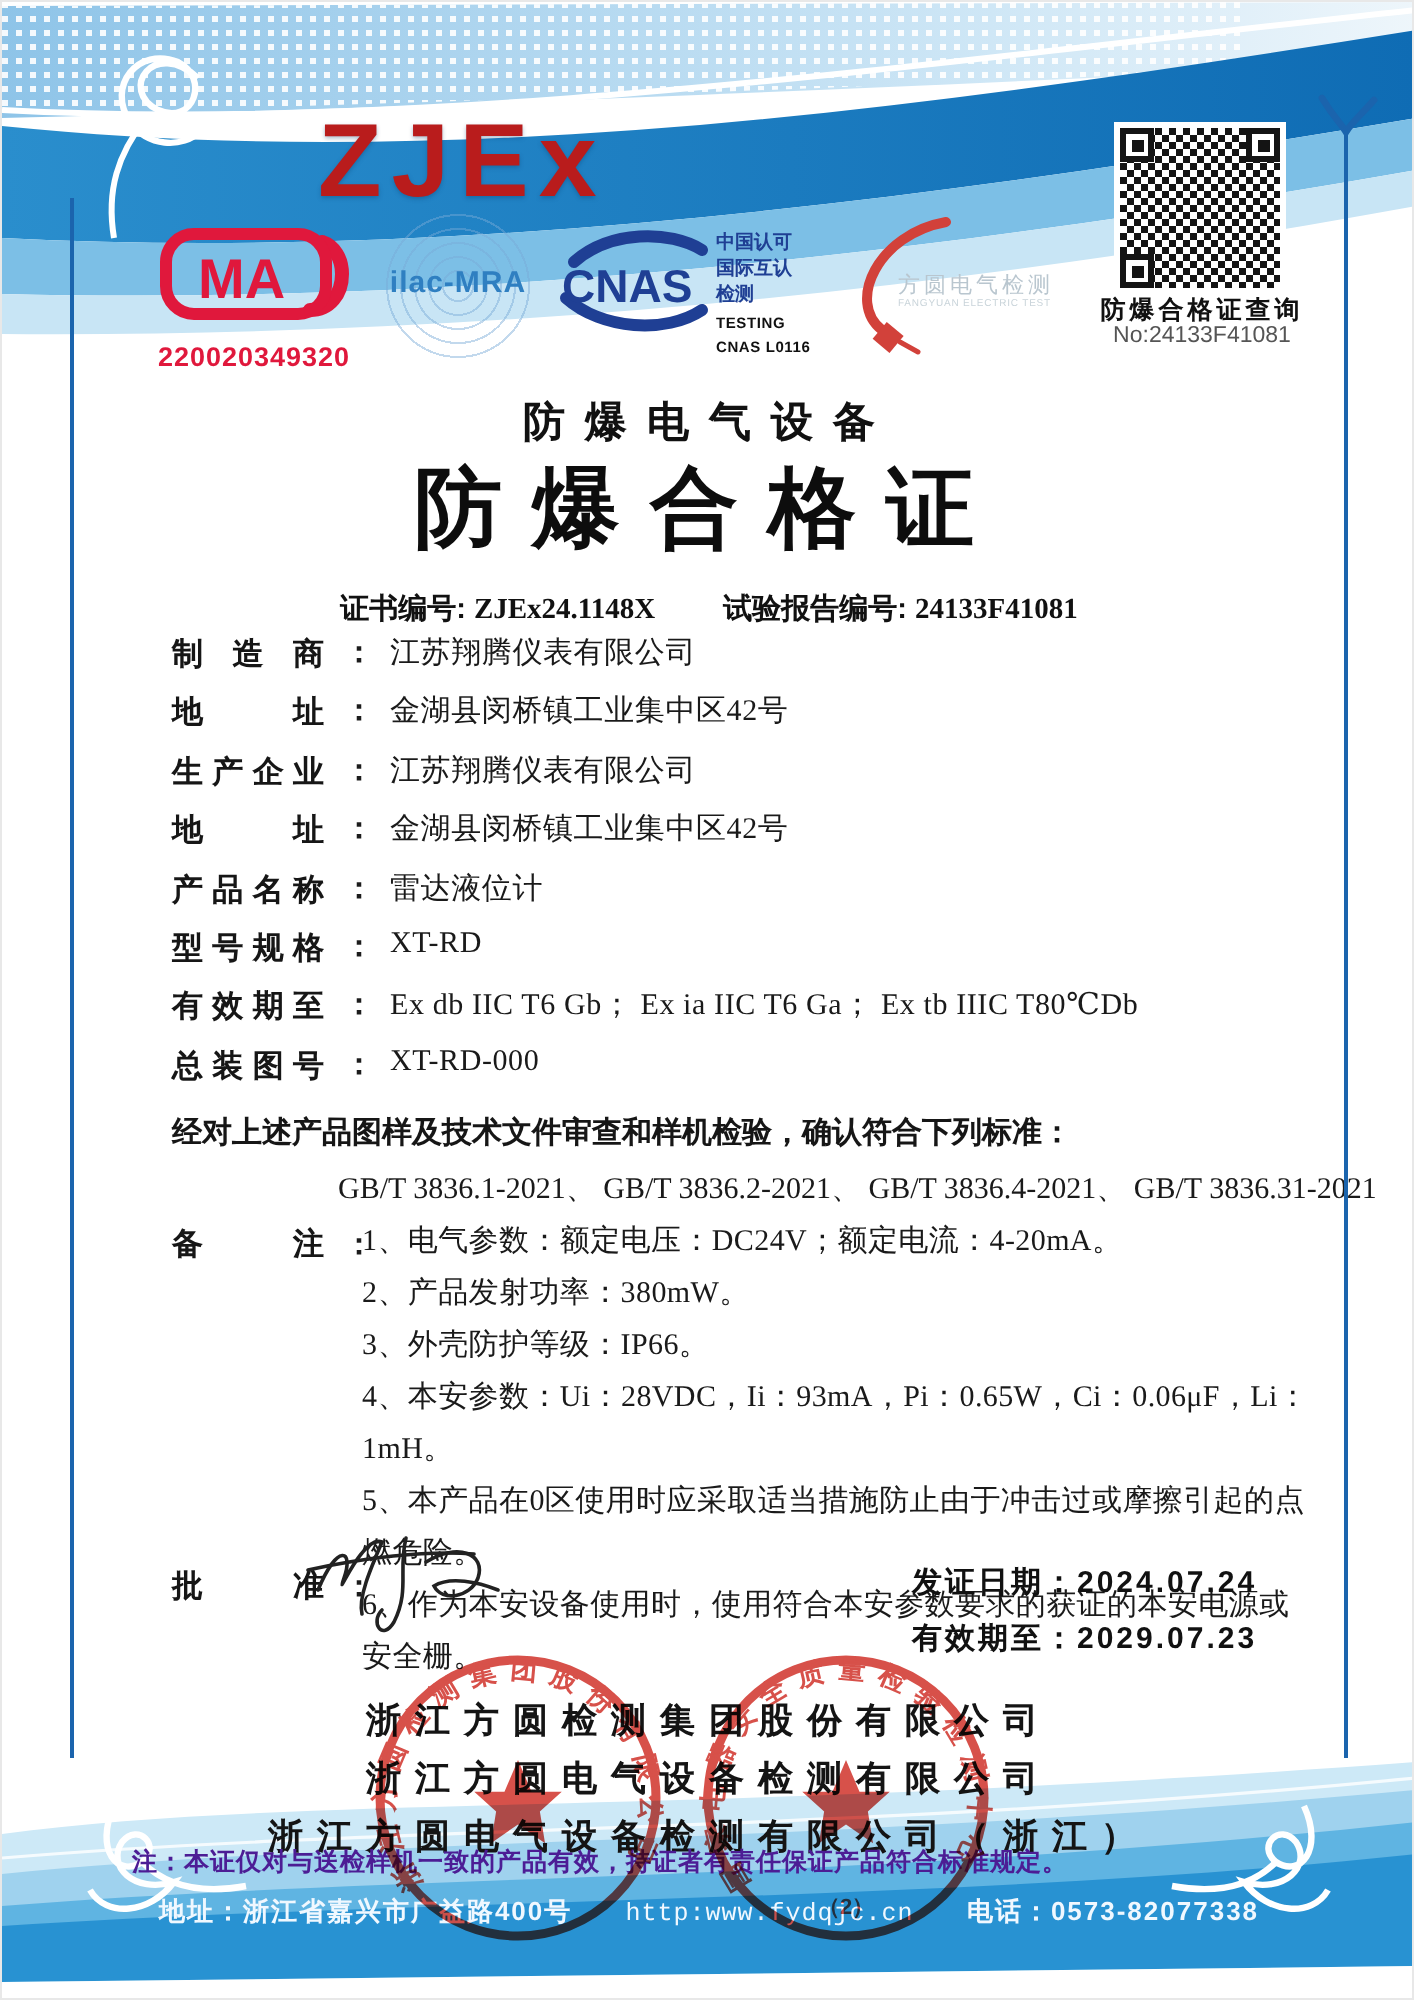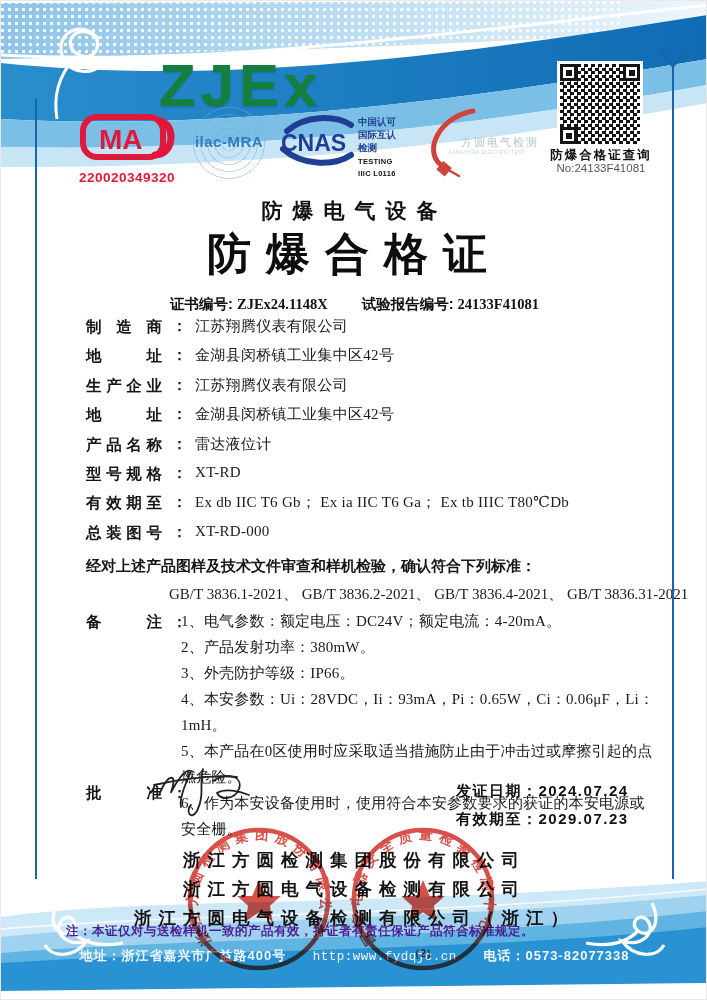--- a/index.html
+++ b/index.html
@@ -5,37 +5,37 @@
   html,body{margin:0;padding:0;background:#ffffff;}
   #page{
     position:relative;width:707px;height:1000px;overflow:hidden;background:#fff;
     font-family:"Liberation Sans","DejaVu Sans",sans-serif;color:#1c1c1c;
     border:1px solid #e8e8e8;box-sizing:border-box;
   }
   .abs{position:absolute;}
   
   #header-svg{left:0;top:0;z-index:0;}
   #brand{
-    left:158px;top:50px;z-index:1;color:#15803d;font-weight:900;
-    font-size:60px;letter-spacing:5px;font-family:"Liberation Sans","DejaVu Sans",sans-serif;
+    left:158px;top:50px;z-index:1;color:#b91c1c;font-weight:900;
+    font-size:52px;letter-spacing:5px;font-family:"Liberation Sans","DejaVu Sans",sans-serif;
     text-shadow:0 1px 2px rgba(10,60,110,.35);
   }
   
   #cma{left:74px;top:110px;z-index:2;width:104px;text-align:center;}
   #cma-number{color:#e0183c;font-weight:700;font-size:13.5px;margin-top:1px;letter-spacing:.5px;}
   #ilac{left:186px;top:104px;z-index:2;width:84px;height:78px;}
   #ilac .rings{position:absolute;left:4px;top:0;width:76px;height:76px;border-radius:50%;
     background:repeating-radial-gradient(circle at 50% 50%, rgba(120,170,215,.45) 0 1px, transparent 1px 7px);}
   #ilac .ilac-text{position:absolute;left:0;top:28px;width:84px;text-align:center;
     color:#2f7fc1;font-weight:700;font-size:15px;letter-spacing:.5px;}
   #cnas{left:276px;top:112px;z-index:2;}
   #cnas-text{left:357px;top:114px;z-index:2;line-height:13px;font-size:9.5px;color:#1f3f94;font-weight:700;}
   #cnas-text .blk{color:#111;font-size:7.5px;line-height:9px;margin-top:3px;font-weight:700;letter-spacing:.3px;}
   #fy{left:420px;top:104px;z-index:2;width:130px;height:76px;}
-  #fy .fy-cn{position:absolute;left:40px;top:30px;color:#b9c6cf;font-size:11px;letter-spacing:2px;}
+  #fy .fy-cn{position:absolute;left:28px;top:30px;color:#b9c6cf;font-size:11px;letter-spacing:2px;}
   #fy .fy-en{position:absolute;left:28px;top:44px;color:#c9d4da;font-size:5px;letter-spacing:.4px;}
   
   #qr{left:556px;top:60px;z-index:2;width:86px;height:86px;background:#fff;}
   #qr .grid{position:absolute;left:3px;top:3px;right:3px;bottom:3px;
     background-image:repeating-conic-gradient(#141414 0% 25%, #ffffff 0% 50%);background-size:7px 7px;}
   #qr .fp{position:absolute;width:17px;height:17px;border:3px solid #141414;background:#fff;box-sizing:border-box;}
   #qr .fp::after{content:"";position:absolute;left:2.5px;top:2.5px;width:6px;height:6px;background:#141414;}
   #qr .fp.tl{left:3px;top:3px;} #qr .fp.tr{right:3px;top:3px;} #qr .fp.bl{left:3px;bottom:3px;}
   #qr-caption{left:540px;top:146px;z-index:2;width:120px;text-align:center;
     font-weight:700;font-size:12.5px;letter-spacing:2px;color:#111;}
@@ -131,21 +131,21 @@
   <svg id="cnas" class="abs" width="80" height="56" viewBox="0 0 80 56">
     <path d="M10,18 C28,2 58,2 74,12" stroke="#1f3f94" stroke-width="6" fill="none" stroke-linecap="round"></path>
     <path d="M6,36 C24,52 56,54 74,42" stroke="#1f3f94" stroke-width="6" fill="none" stroke-linecap="round"></path>
     <text x="4" y="38" font-size="23" font-weight="bold" fill="#1f3f94" font-family="Liberation Sans, DejaVu Sans, sans-serif">CNAS</text>
   </svg>
   <div id="cnas-text" class="abs">
     <div>中国认可</div>
     <div>国际互认</div>
     <div>检测</div>
     <div class="blk">TESTING</div>
-    <div class="blk">IIIC L0116</div>
+    <div class="blk">CNAS L0116</div>
   </div>
 
   <div id="fy" class="abs">
     <svg width="70" height="76" viewBox="0 0 70 76">
       <path d="M52,6 C18,12 2,46 20,60" stroke="#d2413a" stroke-width="5" fill="none" stroke-linecap="round"></path>
       <rect x="18" y="58" width="11" height="11" fill="#d2413a" transform="rotate(40 23 63)"></rect>
       <path d="M29,66 L38,71" stroke="#d2413a" stroke-width="2.5" stroke-linecap="round"></path>
     </svg>
     <div class="fy-cn">方圆电气检测</div>
     <div class="fy-en">FANGYUAN ELECTRIC TEST</div>

